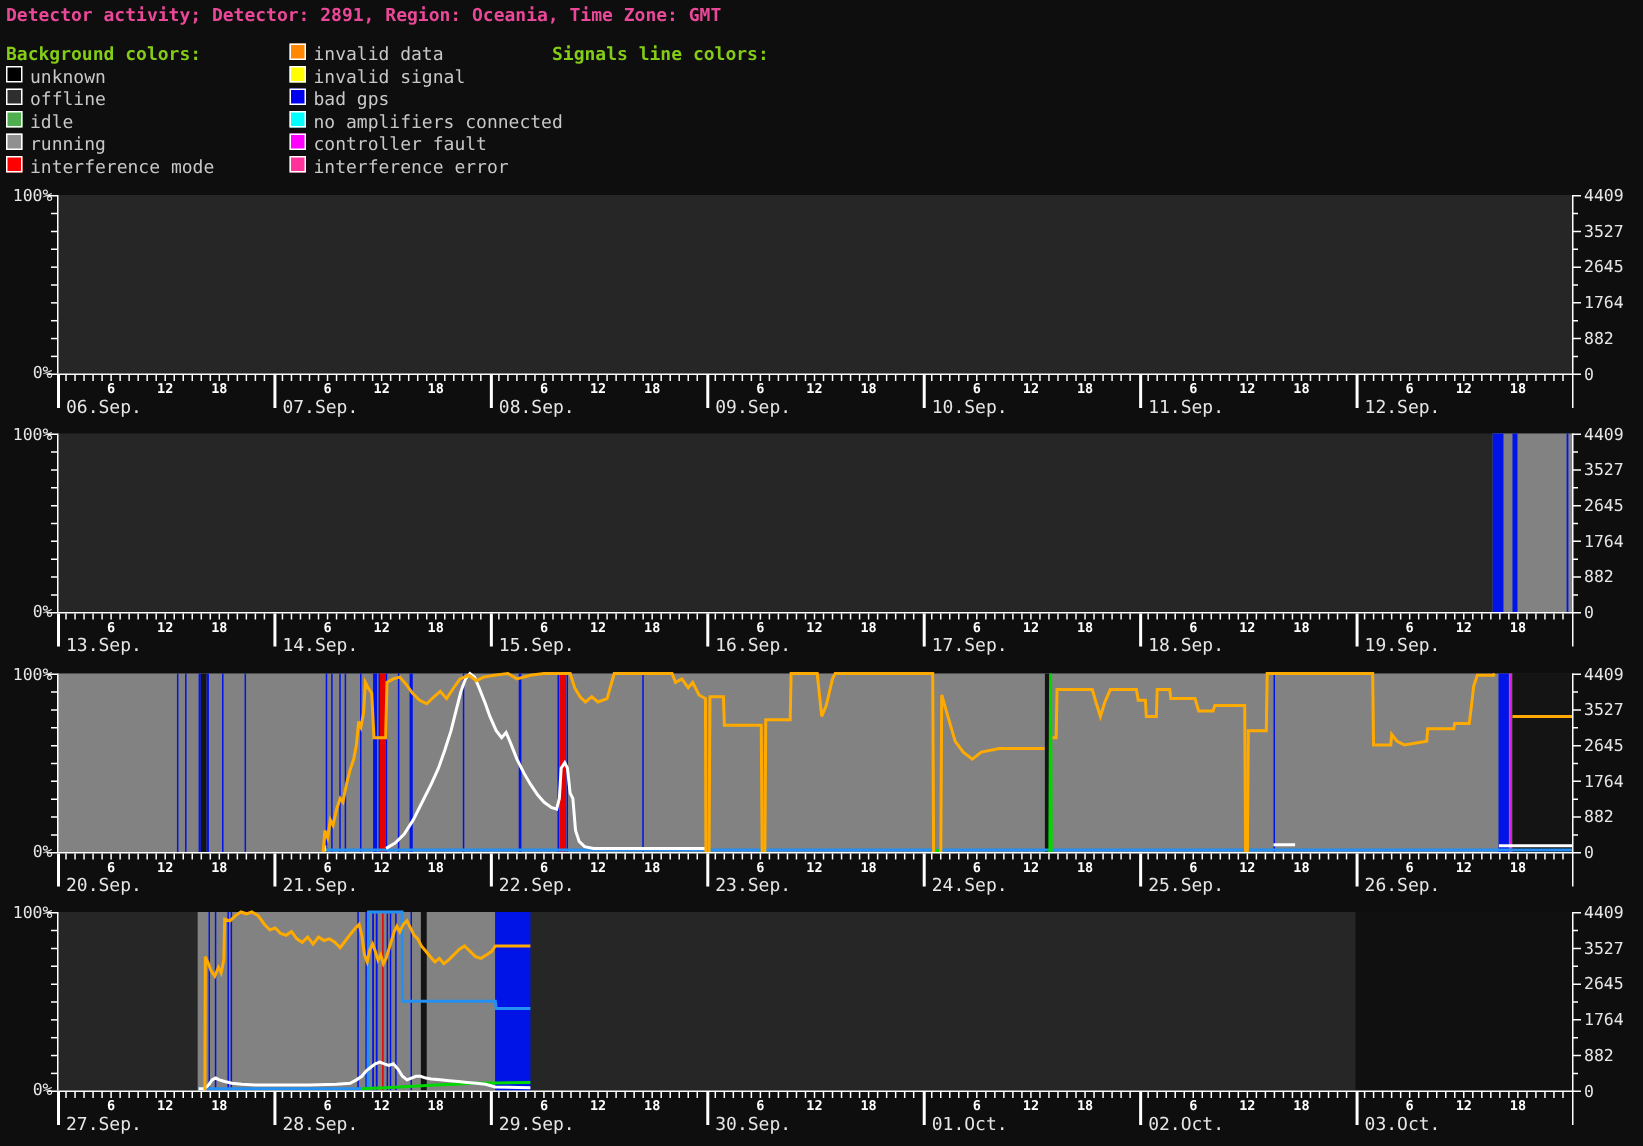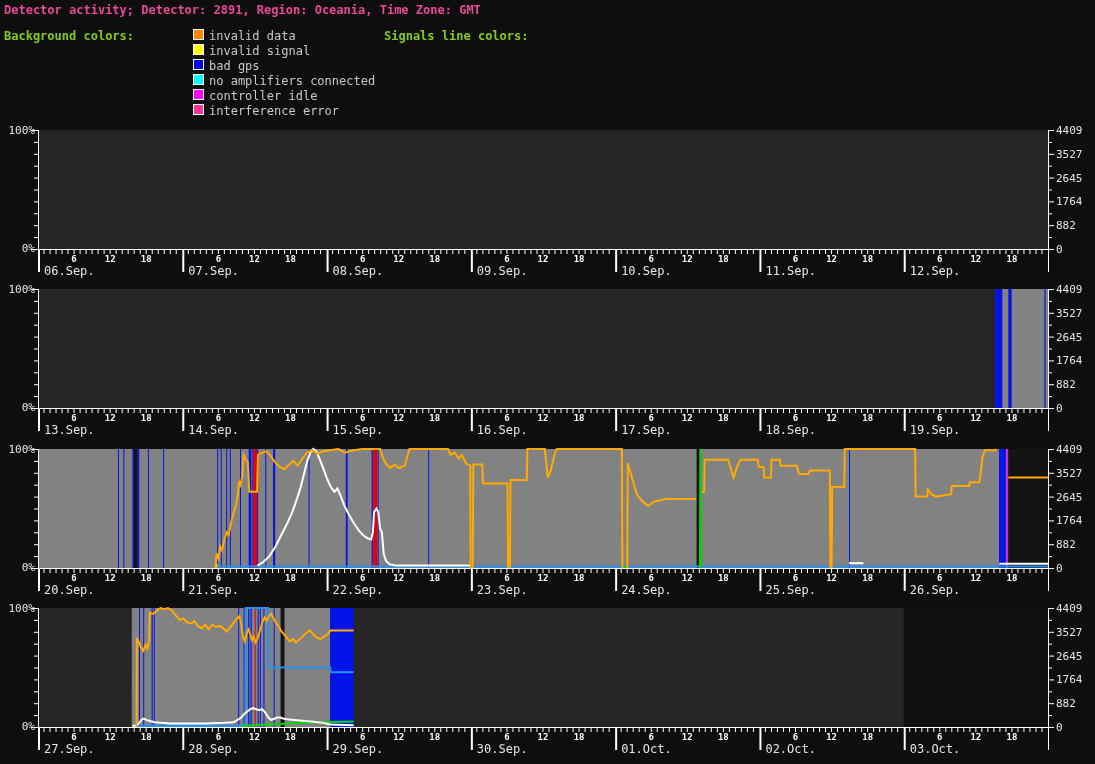--- a/index.html
+++ b/index.html
@@ -5,47 +5,54 @@
   html,body{margin:0;padding:0;}
   body{
     width:1095px;height:764px;overflow:hidden;position:relative;
     background:#0e0e0e;
     font-family:"DejaVu Sans Mono","Liberation Mono",monospace;
   }
   .title{position:absolute;left:4px;top:3px;font-size:12px;font-weight:bold;color:#ec4899;white-space:pre;}
   .legend-col{position:absolute;top:29px;}
   .col-bg{left:4px;}
   .col-status{left:193px;}
-  .col-signals{left:384px;}
+  .col-signals{left:368px;}
   .legend-header{height:15px;line-height:15px;font-size:12px;font-weight:bold;color:#84cc16;white-space:pre;}
   .legend-item{height:15px;display:flex;font-size:12px;font-weight:normal;color:#c8c8c8;white-space:pre;}
   .swatch{display:inline-block;width:9px;height:9px;border:1px solid #ffffff;margin-right:5px;flex:0 0 auto;}
   .chart-svg{position:absolute;left:0;display:block;}
   text{font-family:"DejaVu Sans Mono","Liberation Mono",monospace;fill:#e6e6e6;}
   .pct-label{font-size:11px;text-anchor:end;}
   .right-label{font-size:11px;}
   .hour-label{font-size:9px;font-weight:bold;text-anchor:middle;fill:#ffffff;}
   .day-label{font-size:12px;fill:#e6e6e6;}
 </style>
 </head>
 <body>
 
 <div class="title">Detector activity; Detector: 2891, Region: Oceania, Time Zone: GMT</div>
 
 <div class="legend-col col-bg">
   <div class="legend-header">Background colors:</div>
+  <div>
+      <div class="legend-item"><span class="swatch" style="background: rgb(0, 0, 0);"></span><span>unknown</span></div>
+      <div class="legend-item"><span class="swatch" style="background: rgb(46, 46, 46);"></span><span>offline</span></div>
+      <div class="legend-item"><span class="swatch" style="background: rgb(79, 175, 79);"></span><span>idle</span></div>
+      <div class="legend-item"><span class="swatch" style="background: rgb(144, 144, 144);"></span><span>running</span></div>
+      <div class="legend-item"><span class="swatch" style="background: rgb(255, 0, 0);"></span><span>interference mode</span></div>
+    </div>
 </div>
 
 <div class="legend-col col-status">
   <div>
       <div class="legend-item"><span class="swatch" style="background: rgb(255, 136, 0);"></span><span>invalid data</span></div>
       <div class="legend-item"><span class="swatch" style="background: rgb(255, 255, 0);"></span><span>invalid signal</span></div>
       <div class="legend-item"><span class="swatch" style="background: rgb(0, 0, 238);"></span><span>bad gps</span></div>
       <div class="legend-item"><span class="swatch" style="background: rgb(0, 255, 255);"></span><span>no amplifiers connected</span></div>
-      <div class="legend-item"><span class="swatch" style="background: rgb(255, 0, 255);"></span><span>controller idle</span></div>
+      <div class="legend-item"><span class="swatch" style="background: rgb(255, 0, 255);"></span><span>controller fault</span></div>
       <div class="legend-item"><span class="swatch" style="background: rgb(255, 51, 153);"></span><span>interference error</span></div>
     </div>
 </div>
 
 <div class="legend-col col-signals">
   <div class="legend-header">Signals line colors:</div>
 </div>
 
 <div id="chart-stack">
     <svg width="1095" height="161" class="chart-svg" style="top: 125px;">

